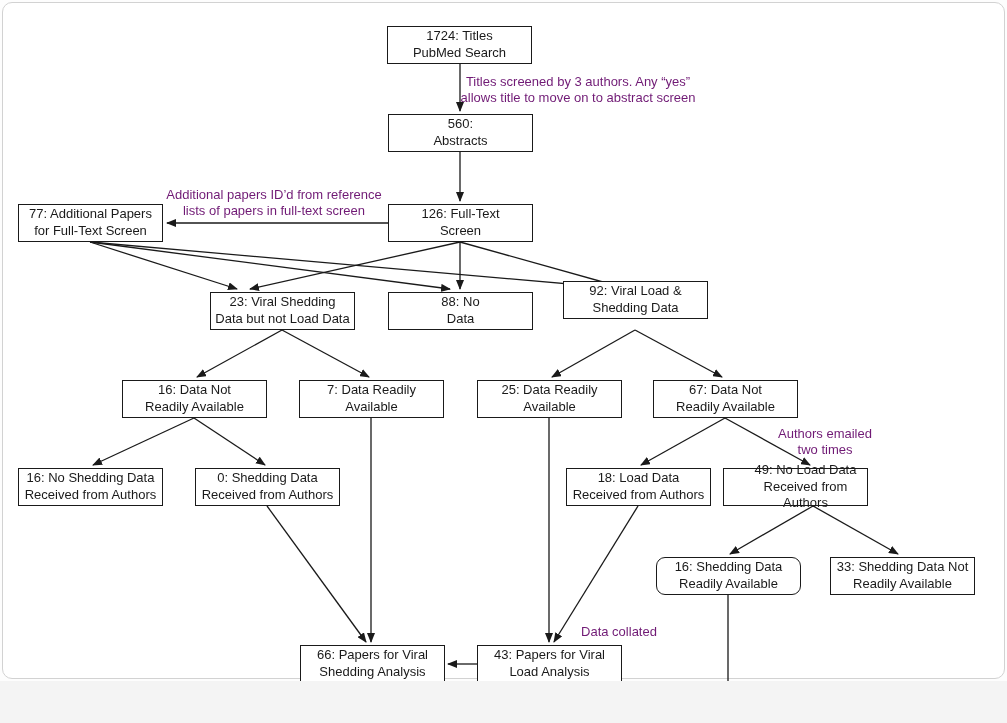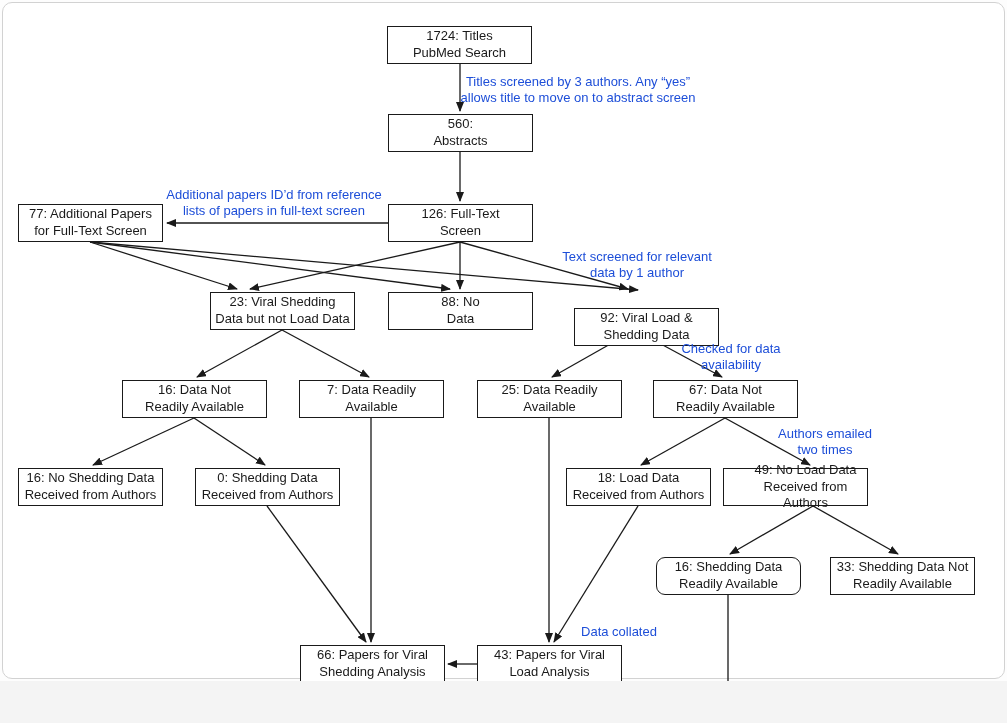--- a/index.html
+++ b/index.html
@@ -14,21 +14,21 @@
   }
   .arrows{position:absolute;left:0;top:0;width:1007px;height:723px;}
   .node{
     position:absolute;box-sizing:border-box;width:145px;height:38px;
     border:1.5px solid #1a1a1a;background:#ffffff;
     display:flex;align-items:center;justify-content:center;
     text-align:center;font-size:13px;line-height:1.3;white-space:pre-line;
   }
   .ann{
     position:absolute;text-align:center;font-size:13px;line-height:1.25;
-    white-space:pre-line;color:#1d4ed8;
+    white-space:pre-line;color:#701a75;
   }
   .ann sup{font-size:9px;line-height:0;}
 </style>
 </head>
 <body>
 
 <div class="canvas">
   <div class="frame"></div>
 
   <svg class="arrows" viewBox="0 0 1007 723" xmlns="http://www.w3.org/2000/svg">
@@ -71,21 +71,21 @@
   <div class="node" style="left:388px;top:114px;">560:
 Abstracts</div>
   <div class="node" style="left:388px;top:204px;">126: Full-Text
 Screen</div>
   <div class="node" style="left:18px;top:204px;">77: Additional Papers
 for Full-Text Screen</div>
   <div class="node" style="left:210px;top:292px;">23: Viral Shedding
 Data but not Load Data</div>
   <div class="node" style="left:388px;top:292px;">88: No
 Data</div>
-  <div class="node" style="left:563px;top:308px;margin-left:11px;">92: Viral Load &amp;
+  <div class="node" style="left:563px;top:281px;">92: Viral Load &amp;
 Shedding Data</div>
   <div class="node" style="left:122px;top:380px;">16: Data Not
 Readily Available</div>
   <div class="node" style="left:299px;top:380px;">7: Data Readily
 Available</div>
   <div class="node" style="left:477px;top:380px;">25: Data Readily
 Available</div>
   <div class="node" style="left:653px;top:380px;">67: Data Not
 Readily Available</div>
   <div class="node" style="left:18px;top:468px;">16: No Shedding Data
@@ -105,23 +105,19 @@
   <div class="node" style="left:477px;top:645px;">43: Papers for Viral
 Load Analysis</div>
 
   <div class="ann" style="left:428px;top:74px;width:300px;">Titles screened by 3 authors. Any “yes”
 allows title to move on to abstract screen</div>
 
 
   <div class="ann" style="left:144px;top:187px;width:260px;">Additional papers ID’d from reference
 lists of papers in full-text screen</div>
 
-  <div class="ann" style="left:507px;top:249px;width:260px;">Text screened for relevant
-data by 1 author</div>
 
-  <div class="ann" style="left:651px;top:341px;width:160px;">Checked for data
-availability</div>
 
   <div class="ann" style="left:745px;top:426px;width:160px;">Authors emailed
 two times</div>
 
   <div class="ann" style="left:539px;top:624px;width:160px;">Data collated</div>
 </div>
 
 </body></html>

